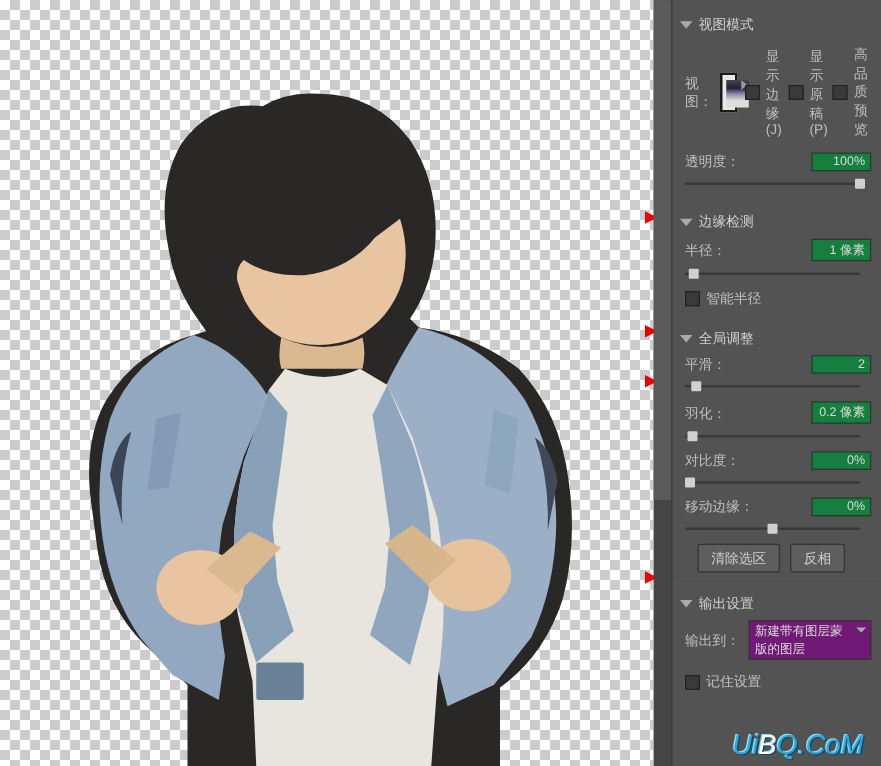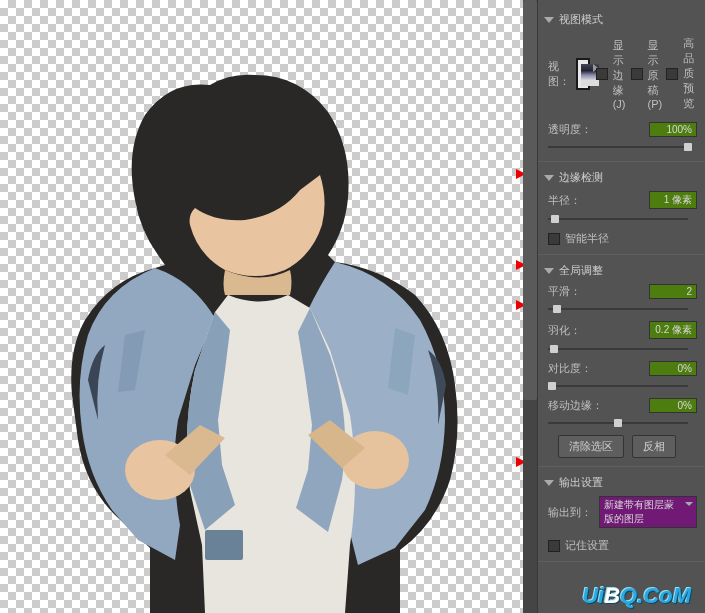--- a/index.html
+++ b/index.html
@@ -7,39 +7,39 @@
 .canvas{position:absolute;left:0;top:0;width:523px;height:613px;background-image:linear-gradient(45deg,#ccc 25%,transparent 25%),linear-gradient(-45deg,#ccc 25%,transparent 25%),linear-gradient(45deg,transparent 75%,#ccc 75%),linear-gradient(-45deg,transparent 75%,#ccc 75%);background-size:16px 16px;background-position:0 0,0 8px,8px -8px,-8px 0;background-color:#fff}
 .person{position:absolute;left:30px;top:70px;width:460px;height:543px}
 .person svg{width:100%;height:100%}
 .scroll{position:absolute;left:523px;top:0;width:14px;height:613px;background:#454545}
 .scroll-thumb{position:absolute;top:0;width:14px;height:400px;background:#5a5a5a;border-radius:2px}
 .panel{position:absolute;left:537px;top:0;width:168px;height:613px;background:#535353;color:#bfbfbf;font-size:11px;padding:4px 8px 0 10px;border-left:1px solid #383838}
 .sect-head{display:flex;align-items:center;gap:5px;margin:8px 0 6px -4px;color:#cfcfcf}
 .chev{display:inline-block;width:0;height:0;border-left:5px solid transparent;border-right:5px solid transparent;border-top:6px solid #aaa}
 .field-row{display:flex;align-items:center;margin:4px 0;gap:6px}
 .field-label{color:#bfbfbf;min-width:38px}
-.value-box{margin-left:auto;background:#4d7c0f;border:1px solid #333;padding:1px 4px;width:48px;text-align:right;color:#d8d8d8;font-size:10px}
+.value-box{margin-left:auto;background:#15803d;border:1px solid #333;padding:1px 4px;width:48px;text-align:right;color:#d8d8d8;font-size:10px}
 .slider{position:relative;height:12px;width:140px;margin:0 0 6px 0}
 .slider::before{content:"";position:absolute;left:0;right:0;top:5px;height:2px;background:#3a3a3a}
 .slider .thumb{position:absolute;top:2px;width:8px;height:8px;background:#d0d0d0;border-radius:1px;transform:translateX(-4px)}
 .checkbox-row{display:flex;align-items:center;gap:5px;margin:3px 0}
 .checkbox{width:12px;height:12px;background:#3a3a3a;border:1px solid #222;position:relative;flex-shrink:0}
 .checkbox.checked::after{content:"✓";position:absolute;left:0;top:-2px;font-size:11px;color:#d8d8d8}
 .view-row{display:flex;align-items:center;gap:6px;margin:4px 0 8px}
 .thumb-box{width:26px;height:32px;background:#e8e8e8;border:2px solid #1a1a1a;position:relative}
 .thumb-box::after{content:"";position:absolute;right:-10px;top:4px;width:0;height:0;border-top:4px solid transparent;border-bottom:4px solid transparent;border-left:5px solid #999}
 .pswatch{position:absolute;left:3px;top:4px;width:18px;height:22px;background:linear-gradient(180deg,#445 0%,#223 30%,#88a 50%,#ddd 75%)}
 .check-col{display:flex;gap:2px}
 .btn{background:#5e5e5e;border:1px solid #333;color:#cfcfcf;font-size:11px;padding:3px 10px;border-radius:2px}
 .btn-row{display:flex;gap:8px;justify-content:flex-start;margin:6px 10px}
 .dropdown{margin-left:auto;background:#701a75;border:1px solid #333;padding:1px 14px 1px 4px;color:#d8d8d8;font-size:10px;position:relative;width:98px}
 .dropdown::after{content:"";position:absolute;right:3px;top:5px;width:0;height:0;border-left:4px solid transparent;border-right:4px solid transparent;border-top:4px solid #aaa}
 .arrow{position:absolute;width:38px;height:14px}
 .arrow svg{width:100%;height:100%}
-.watermark{position:absolute;right:14px;bottom:4px;font-size:22px;font-weight:700;font-style:italic;color:#2aa9e0;text-shadow:1px 1px 0 #0a4a6a,-1px -1px 0 #9de}
+.watermark{position:absolute;right:14px;bottom:4px;font-size:22px;font-weight:400;font-style:italic;color:#2aa9e0;text-shadow:1px 1px 0 #0a4a6a,-1px -1px 0 #9de}
 .watermark .b{color:#fff}
 .divider{height:1px;background:#444;margin:8px -8px 0 -10px;border-top:1px solid #5e5e5e}
 </style>
 </head>
 <body>
 
 <div class="canvas">
   <div class="person">
     <svg viewBox="0 0 460 543">
       <path d="M 180 15 Q 140 10 115 45 Q 95 80 105 130 Q 110 160 128 185 L 135 195 L 125 198 Q 80 210 55 250 Q 38 280 42 325 L 48 370 Q 55 415 85 445 L 120 478 L 120 543 L 370 543 L 370 480 Q 405 455 420 410 Q 432 365 425 315 Q 418 260 385 225 Q 350 198 305 192 L 298 185 Q 315 160 318 128 Q 322 78 298 42 Q 270 5 225 5 Q 200 3 180 15 Z" fill="#2a2826"></path>

